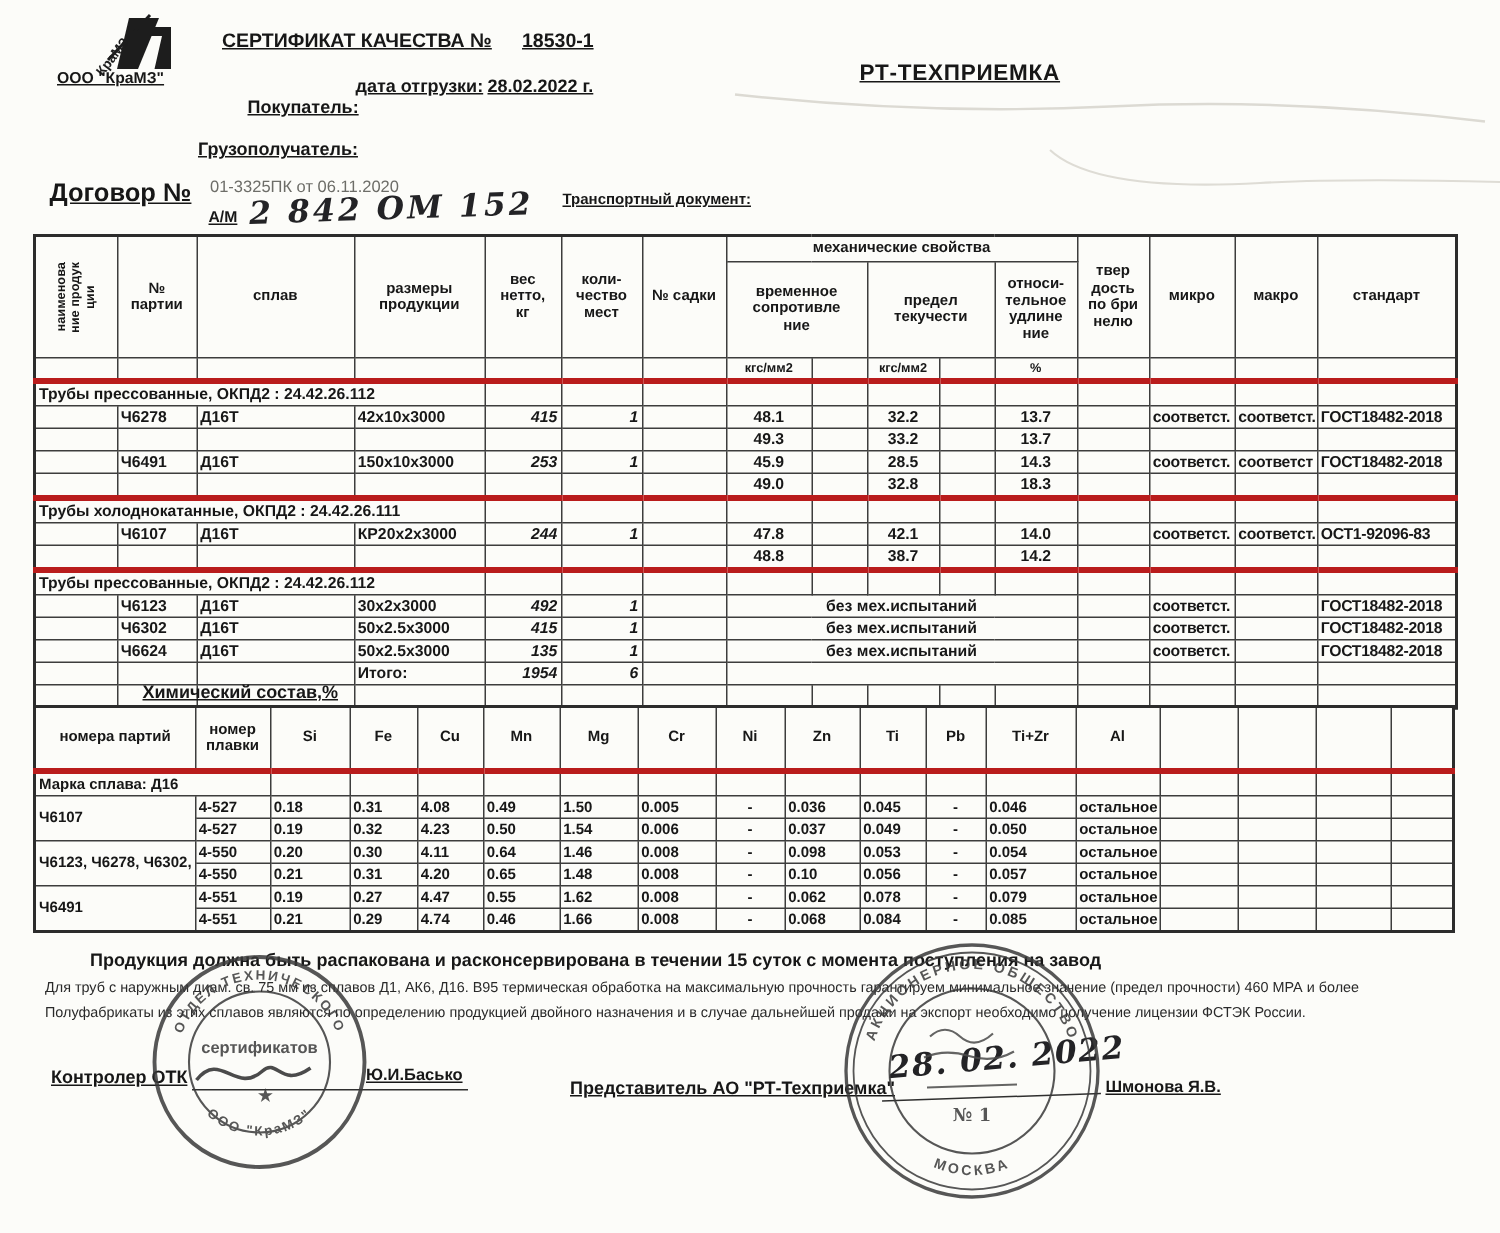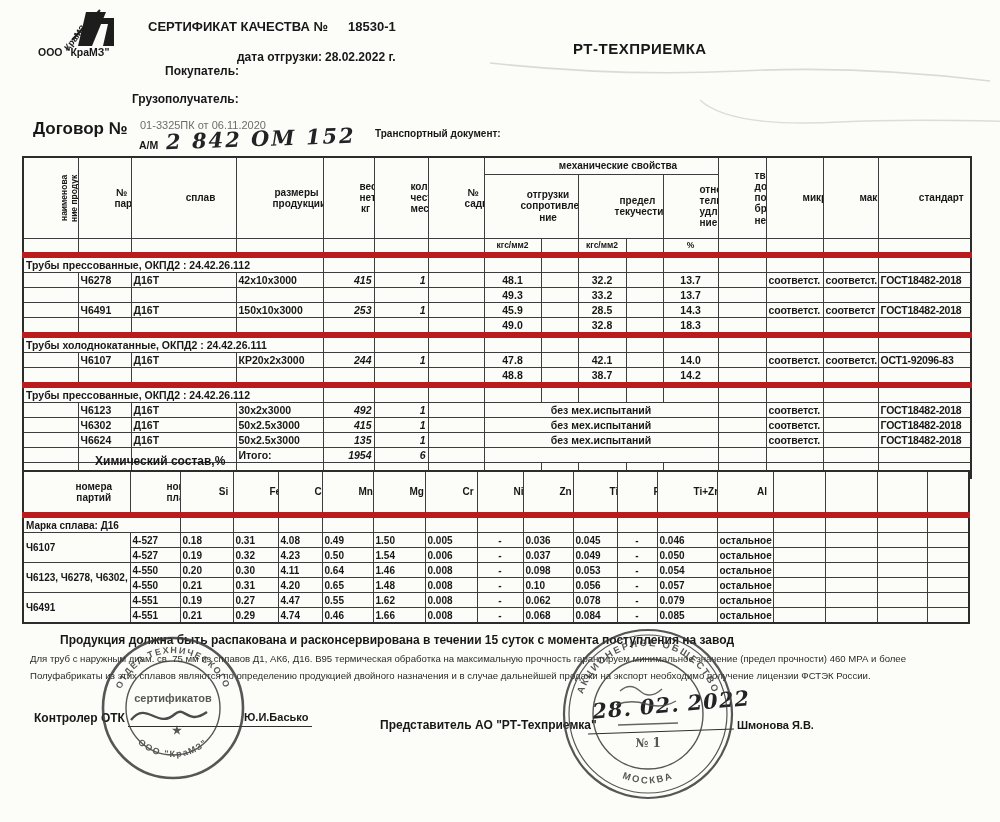--- a/index.html
+++ b/index.html
@@ -1,34 +1,34 @@
 <!DOCTYPE html>
 <html><head>
 <meta charset="utf-8">
 <style>
   html,body{margin:0;padding:0;background:#e9e9e6;}
   .doc{position:relative;width:1000px;height:822px;background:#fcfcf9;overflow:hidden;
        font-family:"Liberation Sans",sans-serif;color:#171717;}
   .abs{position:absolute;}
-  .b{font-weight:bold;}
+  .b{font-weight:bold;text-decoration:underline;}
   .hw{font-family:"DejaVu Serif",serif;font-style:italic;font-weight:bold;color:#232326;}
   .faintTxt{color:#6d6d68;}
   table{border-collapse:collapse;table-layout:fixed;}
   .grid{border:2px solid #2c2c2c;background:#fcfcf9;}
   .grid th,.grid td{border:1px solid #3d3d3d;padding:0 2px;overflow:hidden;}
   .grid th{font-size:10px;font-weight:bold;text-align:center;vertical-align:middle;
-           line-height:1.12;white-space:pre-line;padding-left:36px;}
+           line-height:1.12;white-space:pre-line;}
   .grid td{font-size:10.5px;font-weight:bold;height:14px;white-space:nowrap;vertical-align:middle;}
   .units td{height:13px;font-size:8.5px;text-align:center;font-weight:bold;}
   .left{text-align:left;} .center{text-align:center;} .right{text-align:right;font-style:italic;}
   .small{font-size:8px;font-weight:normal;letter-spacing:-0.2px;}
   .tiny{font-size:7px;font-weight:normal;}
   .pre{white-space:pre;}
   .preline{white-space:pre-line;line-height:1.1;}
-  .group-row td{border-top:6px solid #b91c1c;}
+  .group-row td{border-top:4px solid #b91c1c;}
   .vert{padding:0;}
   .vert div{writing-mode:vertical-rl;transform:rotate(180deg);font-size:8.5px;font-weight:bold;
             line-height:1.15;margin:0 auto;white-space:pre-line;text-align:center;height:78px;}
   #chem-table th{height:40px;}
   #chem-table td{height:14px;font-size:10px;}
   .sig-line{border-top:1.4px solid #2f2f2f;height:0;}
   .note1{font-size:12px;font-weight:bold;}
   .note2{font-size:9.6px;color:#2a2a2a;}
   .stamp{opacity:.85;}
 </style>
@@ -102,21 +102,21 @@
         <th colspan="5">механические свойства</th>
         <th rowspan="2">твер
 дость
 по бри
 нелю</th>
         <th rowspan="2">микро</th>
         <th rowspan="2">макро</th>
         <th rowspan="2">стандарт</th>
       </tr>
       <tr style="height:64px">
-        <th colspan="2">отгрузки
+        <th colspan="2">временное
 сопротивле
 ние</th>
         <th colspan="2">предел
 текучести</th>
         <th>относи-
 тельное
 удлине
 ние</th>
       </tr>
       <tr class="units">

